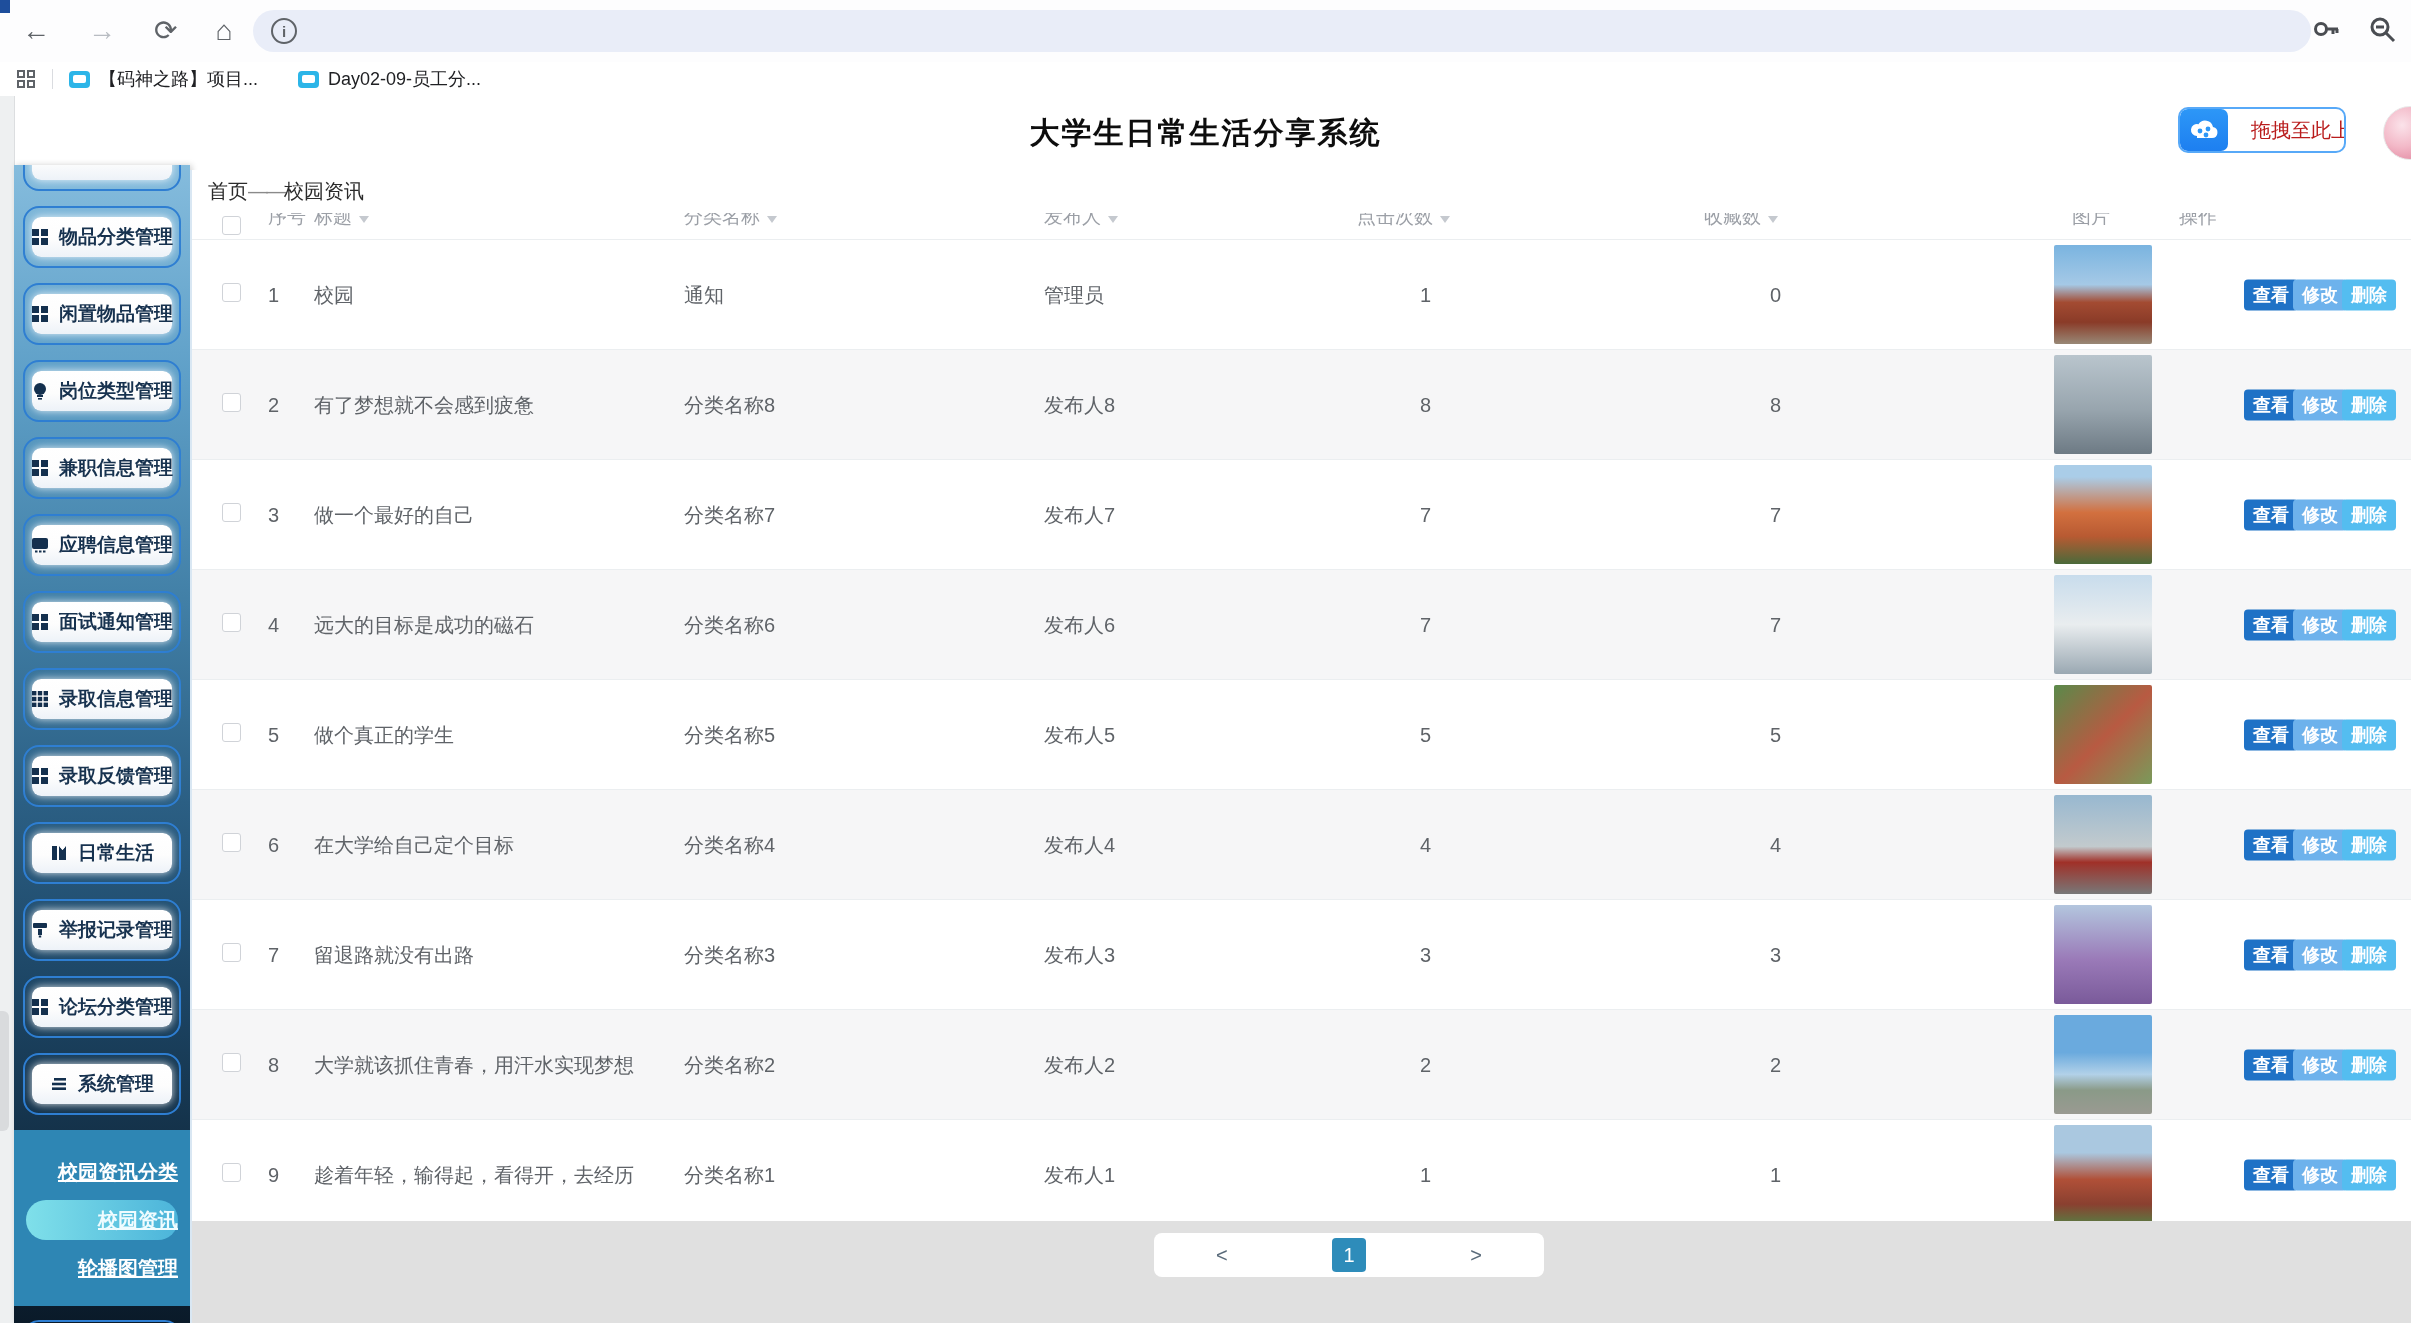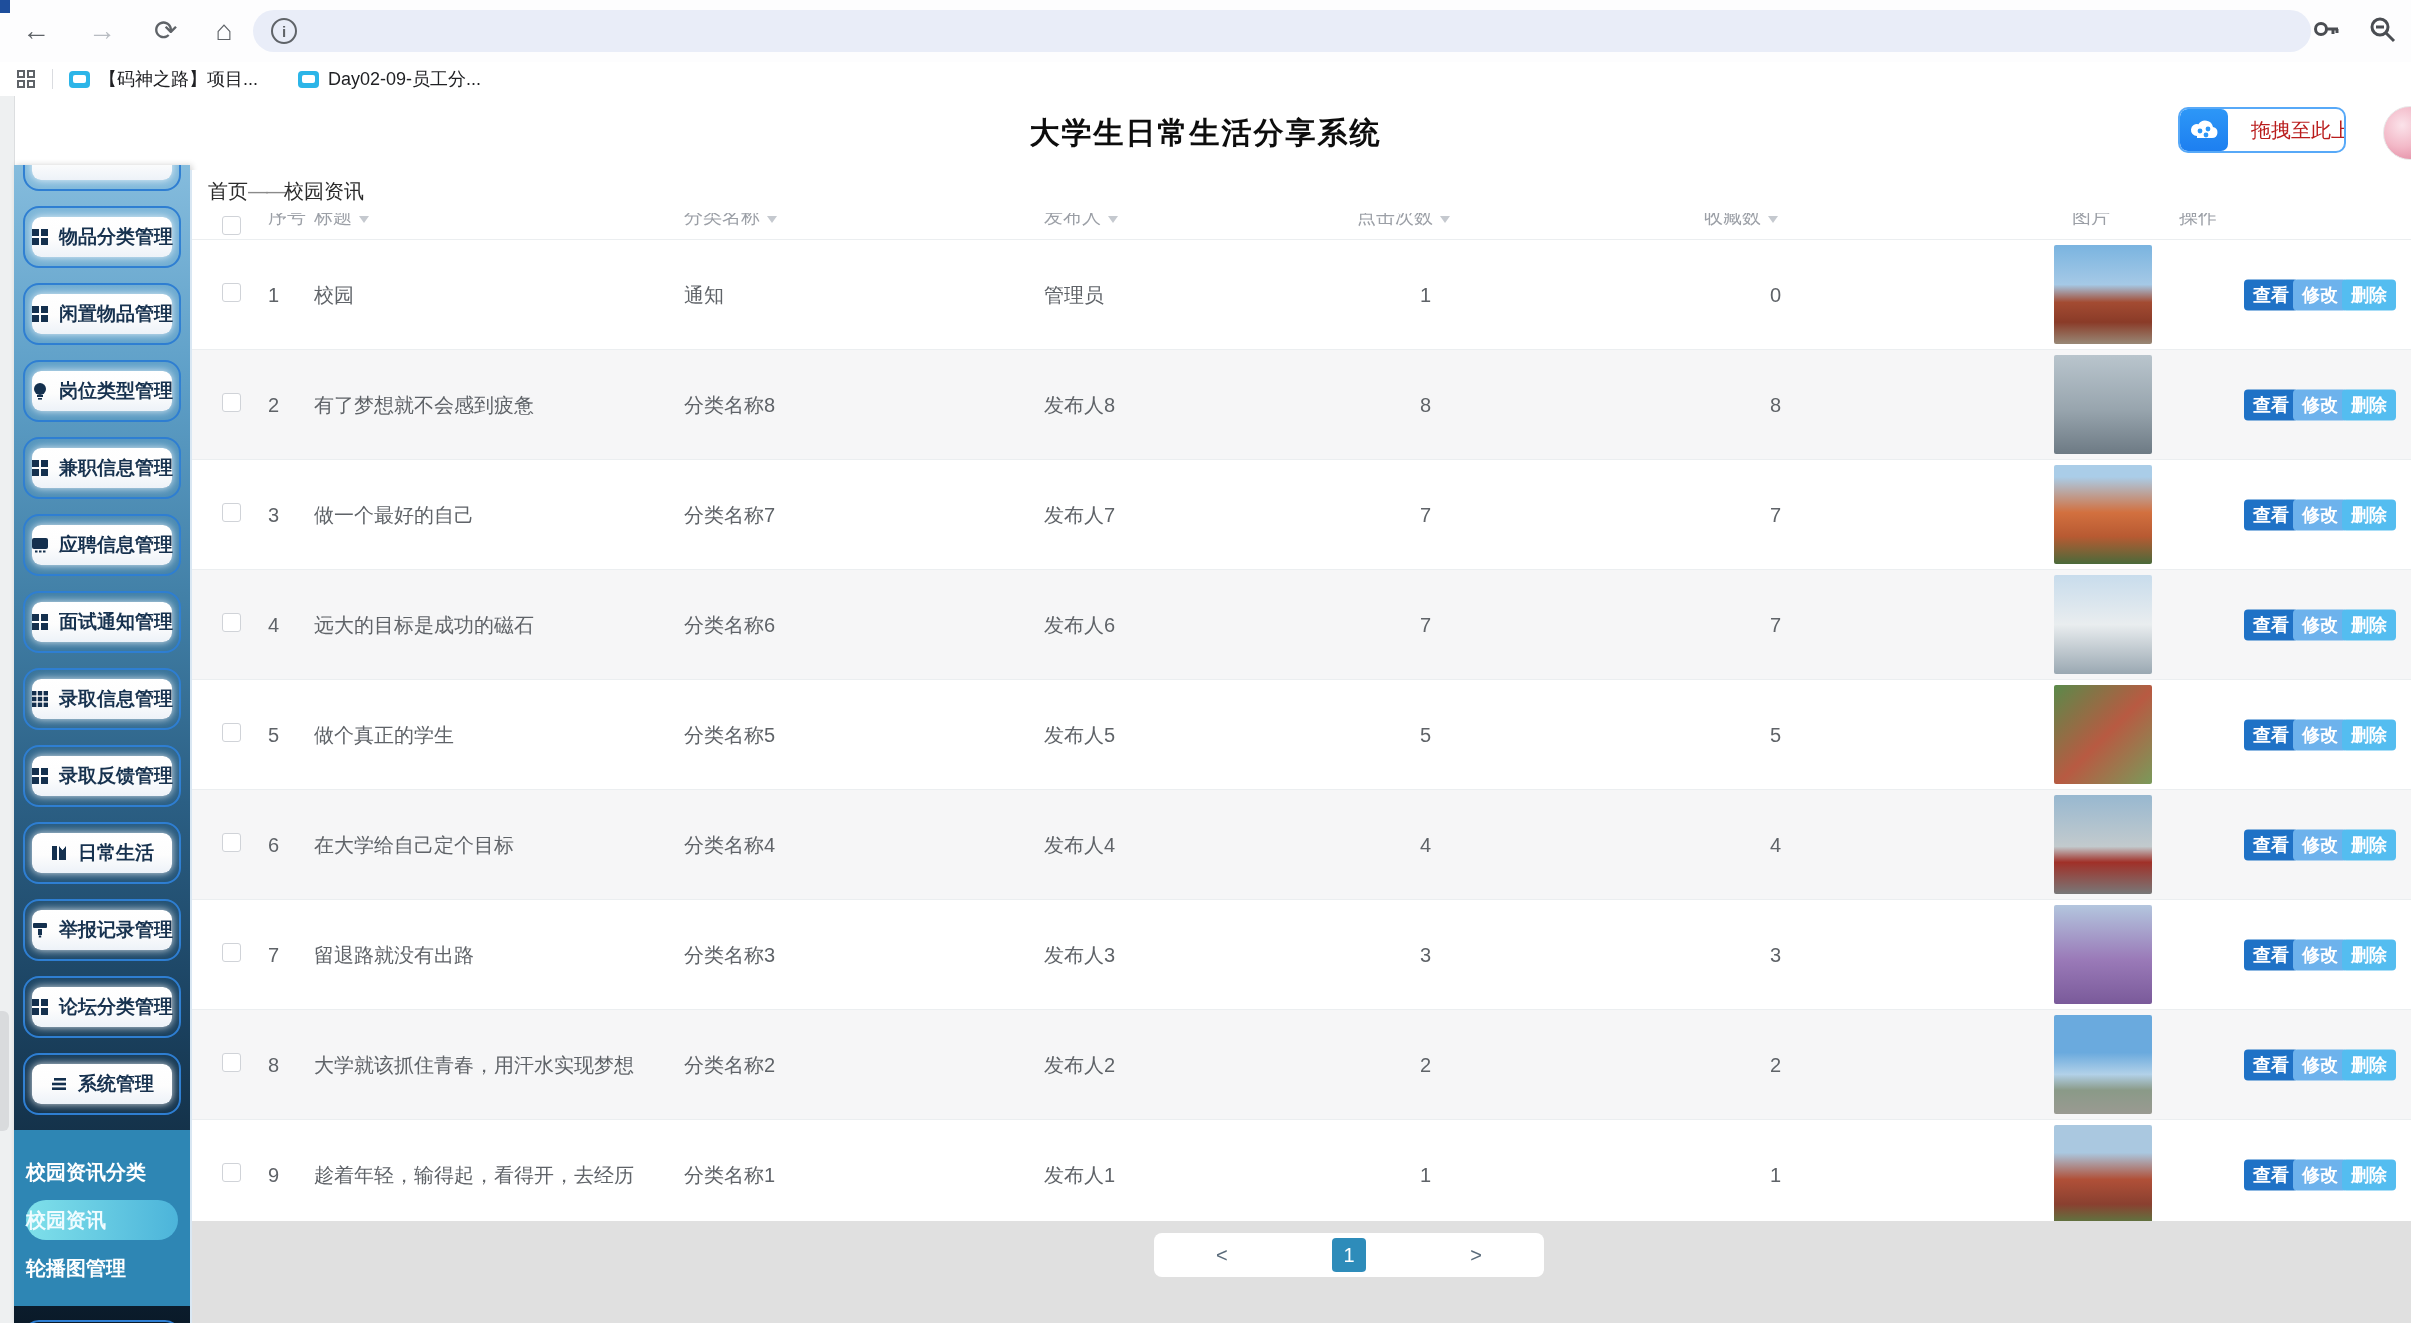--- a/index.html
+++ b/index.html
@@ -46,22 +46,22 @@
            box-shadow:2px 0 6px rgba(0,0,0,.18);}
   .sitem{margin:0 9px 15px;height:62px;border:2px solid #2e7ed2;border-radius:16px;
          padding:9px 7px;box-sizing:border-box;}
   .sitem.partial-top{margin-top:-36px;}
   .spill{height:100%;background:linear-gradient(180deg,#ffffff 0%,#fdfdfd 55%,#edf2f8 100%);
          border-radius:9px;display:flex;align-items:center;justify-content:center;gap:10px;
          box-shadow:0 0 9px rgba(255,255,255,.85);}
   .spill span{font-size:19px;font-weight:bold;color:#17324f;white-space:nowrap;}
   .sicon{flex:0 0 auto;display:flex;}
   .subpanel{background:#2e86b4;padding:14px 0 10px;margin-bottom:14px;}
-  .subitem{height:40px;line-height:40px;margin:8px 12px;text-align:left;color:#fff;
-           font-size:20px;font-weight:bold;border-radius:20px;white-space:nowrap;}
+  .subitem{height:40px;line-height:40px;margin:8px 12px;text-align:right;color:#fff;
+           font-size:20px;font-weight:bold;border-radius:20px;white-space:nowrap;text-decoration:underline;}
   .subitem.active{background:linear-gradient(90deg,#7fe0ea,#4cb4da);color:#effcff;}
   
   .content{position:absolute;left:190px;top:170px;right:0;bottom:0;background:#fff;border-left:2px solid #d9e7f3;}
   .crumbs{height:43px;display:flex;align-items:center;padding-left:16px;font-size:20px;color:#2b2b2b;}
   .crumb-sep{color:#8a8a8a;letter-spacing:-2px;}
   .thead{position:relative;height:26px;overflow:hidden;border-bottom:1px solid #ebeef0;}
   .th{position:absolute;top:-9px;font-size:19px;color:#9b9fa6;white-space:nowrap;}
   .funnel{display:inline-block;width:0;height:0;border-left:5px solid transparent;border-right:5px solid transparent;
           border-top:7px solid #c5c9cf;margin-left:7px;}
   .cb{display:inline-block;width:17px;height:17px;border:1px solid #d0d3d8;border-radius:3px;background:#fff;}

